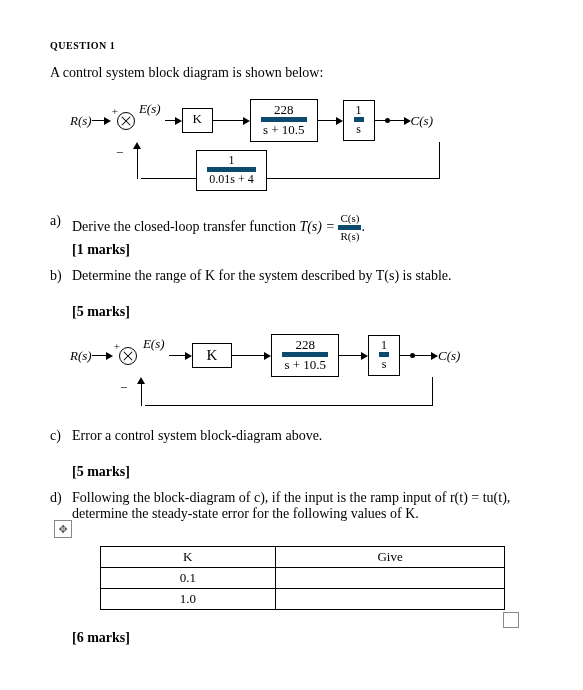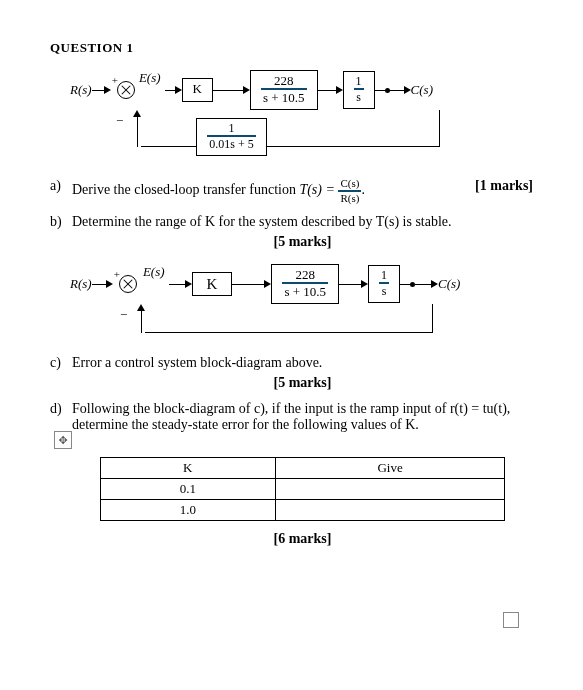--- a/index.html
+++ b/index.html
@@ -6,21 +6,21 @@
     margin: 0;
     padding: 40px 50px;
     font-family: "Times New Roman", Times, serif;
     font-size: 14px;
     color: #000;
     background: #fff;
     width: 583px;
     box-sizing: border-box;
   }
   h2 {
-    font-size: 13px;
+    font-size: 10px;
     font-weight: bold;
     margin: 0 0 14px 0;
     letter-spacing: 0.5px;
   }
   .intro {
     margin-bottom: 18px;
   }
   .diagram {
     margin: 10px 0 22px 20px;
     font-style: italic;
@@ -39,21 +39,21 @@
     background: #fff;
   }
   .block.small { font-size: 12px; }
   .frac {
     display: inline-block;
     text-align: center;
     vertical-align: middle;
     font-style: normal;
     line-height: 1;
   }
-  .frac .num { display: block; border-bottom: 2px solid #0c4a6e; padding: 0 2px 1px; }
+  .frac .num { display: block; border-bottom: 5px solid #0c4a6e; padding: 0 2px 1px; }
   .frac .den { display: block; padding: 1px 2px 0; font-family: Liberation Serif, serif; }
   .sum {
     width: 16px; height: 16px;
     border: 1px solid #000;
     border-radius: 50%;
     position: relative;
     background: #fff;
   }
   .sum::before, .sum::after {
     content: "";
@@ -76,21 +76,21 @@
     width: 0; height: 0;
     border-left: 4px solid transparent;
     border-right: 4px solid transparent;
     border-bottom: 7px solid #000;
   }
   .vline { width: 1px; background: #000; }
   .label { font-style: italic; font-size: 13px; }
   .plus  { font-size: 11px; font-style: normal; position: relative; top: -10px; left: 1px; }
   .minus { font-size: 13px; font-style: normal; position: relative; left: -10px; top: 3px; }
   .node  { width: 5px; height: 5px; background:#000; border-radius:50%; }
-  .qrow { display: flex; justify-content: space-between; align-items: flex-start; margin: 4px 0; }
+  .qrow { display: flex; justify-content: space-between; align-items: flex-start; margin: 4px 0; flex-direction: column; }
   .qtext { flex: 1; padding-right: 10px; }
   .marks { font-weight: bold; white-space: nowrap; }
   ol.parts { list-style: none; padding: 0; margin: 0; }
   ol.parts > li { margin: 6px 0 10px 0; padding-left: 22px; position: relative; }
   ol.parts > li > .lbl { position: absolute; left: 0; }
   table.err {
     border-collapse: collapse;
     width: 88%;
     margin: 6px auto 10px;
     font-size: 13px;
@@ -116,34 +116,35 @@
   .checkbox {
     position: absolute;
     right: 14px;
     bottom: 62px;
     width: 14px; height: 14px;
     border: 1px solid #888;
     background: #fff;
   }
   .page { position: relative; min-height: 650px; }
   .marks-bottom {
-    text-align: center;
+    text-align: left;
     font-weight: bold;
-    margin-top: 4px;
+    margin-top: 20px;
   }
   .fb-line {
     display:flex; align-items:flex-start;
   }
   i.var { font-style: italic; }
 </style>
 </head>
 <body>
 <div class="page">
 
 <h2>QUESTION 1</h2>
+<p class="intro">A control system block diagram is shown below:</p>
 
 <div class="diagram">
   <div class="row">
     <span class="label">R(s)</span>
     <div class="line" style="width:12px"></div>
         <div class="arrow-r"></div>
     <span class="plus">+</span>
     <div class="sum"></div>
     <div style="width:8px"></div>
     <span class="label" style="position:relative;top:-12px;left:-4px">E(s)</span>
@@ -171,21 +172,21 @@
     <span class="minus">−</span>
     <div style="display:flex;flex-direction:column;align-items:center;">
       <div class="arrow-u"></div>
       <div class="vline" style="height:30px"></div>
     </div>
     <div style="display:flex;flex-direction:column;justify-content:flex-end;height:37px;">
       <div class="line" style="width:55px"></div>
     </div>
     <div style="display:flex;flex-direction:column;align-items:center;margin-top:8px;">
       <div class="block small">
-        <span class="frac"><span class="num">1</span><span class="den">0.01s + 5</span></span>
+        <span class="frac"><span class="num">1</span><span class="den">0.01s + 4</span></span>
       </div>
     </div>
     <div style="display:flex;flex-direction:column;justify-content:flex-end;height:37px;">
       <div class="line" style="width:172px"></div>
     </div>
     <div style="display:flex;flex-direction:column;align-items:center;">
       <div class="vline" style="height:37px"></div>
     </div>
   </div>
 </div>

